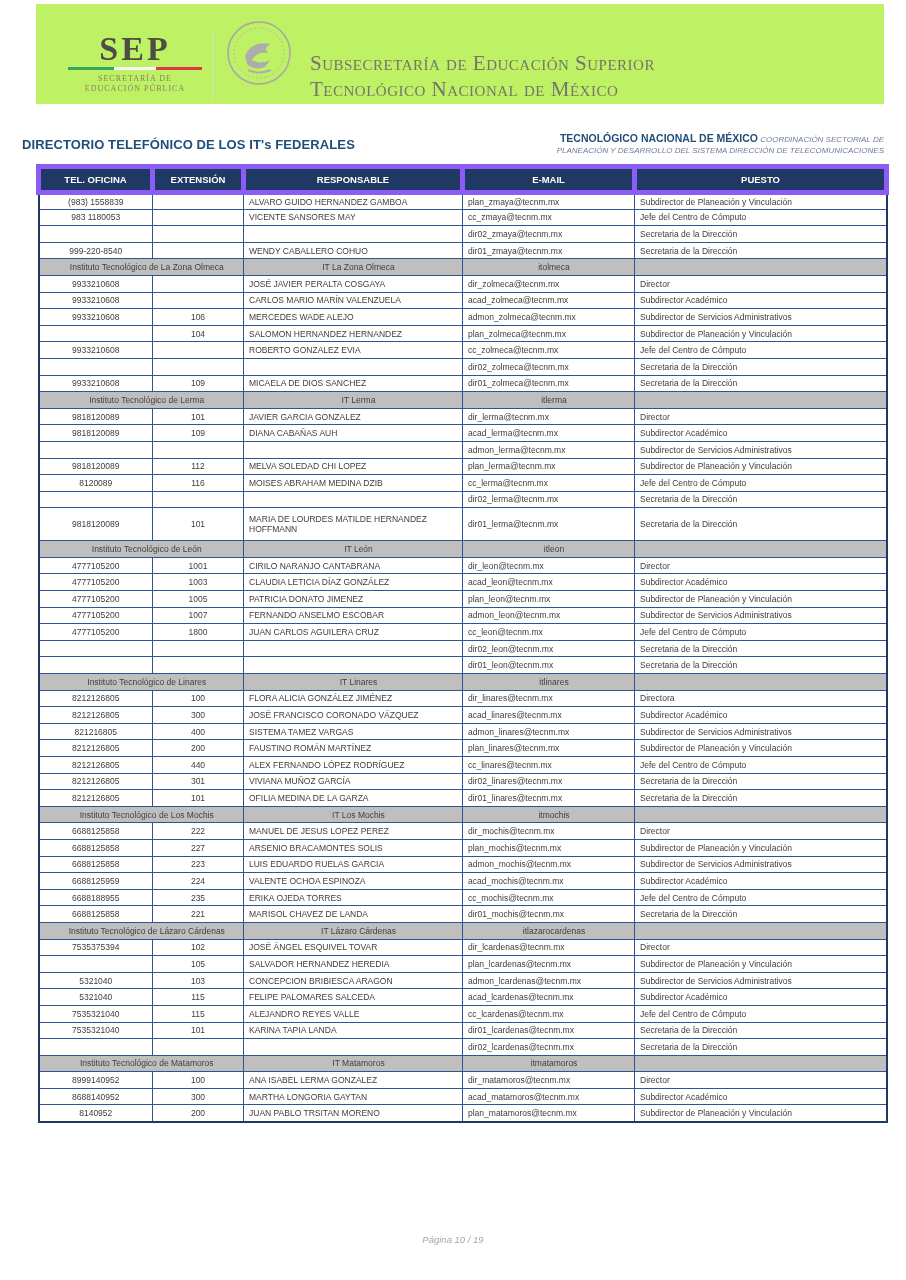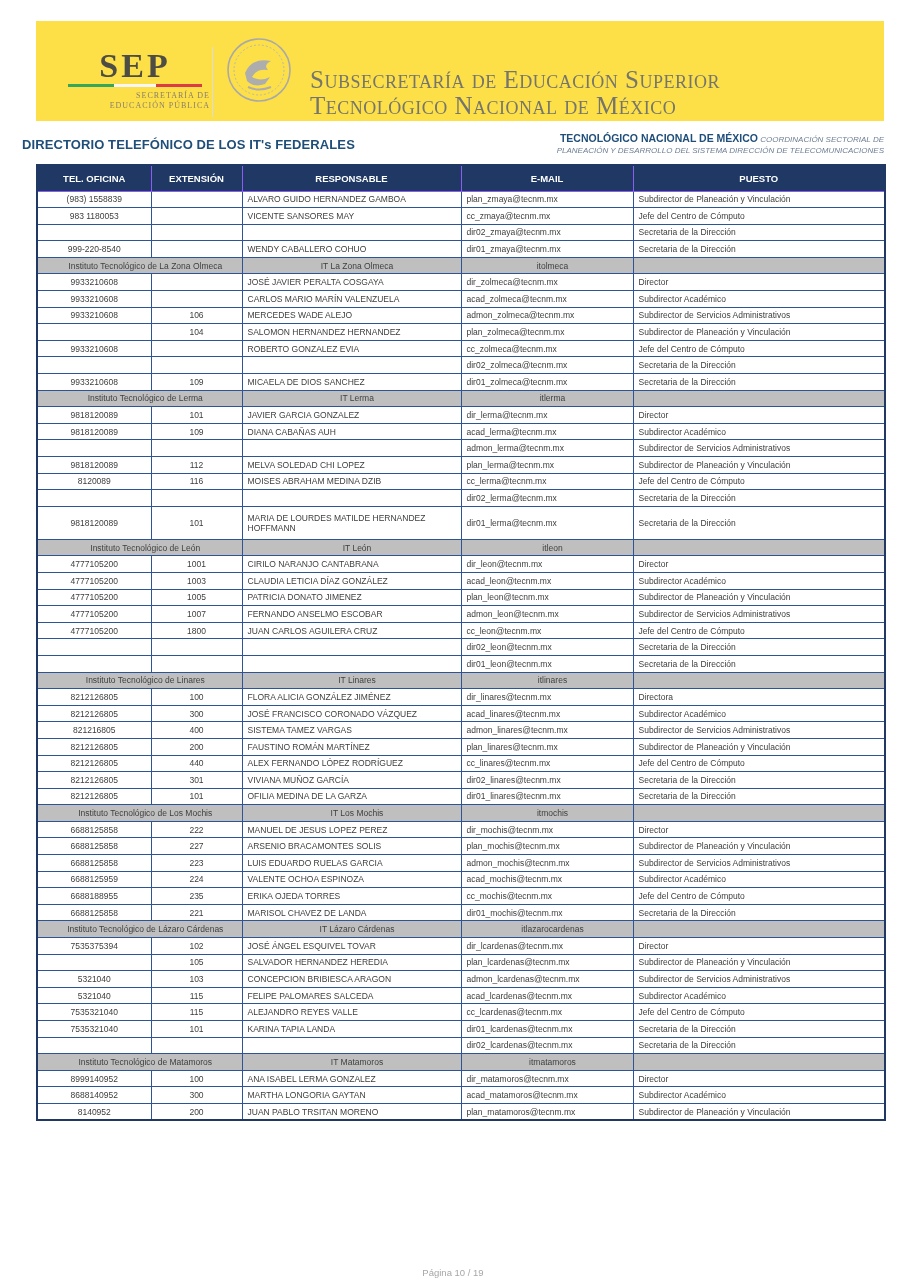--- a/index.html
+++ b/index.html
@@ -3,42 +3,42 @@
 <meta charset="utf-8">
 <style>
   * { margin:0; padding:0; box-sizing:border-box; }
   html,body { background:#ffffff; }
   .page {
     position:relative; width:906px; height:1280px; background:#ffffff;
     font-family:"Liberation Sans", sans-serif; overflow:hidden;
   }
   
   .banner {
-    position:absolute; left:36px; top:21px; width:848px; height:100px;
-    background:#fde047;
+    position:absolute; left:36px; top:4px; width:848px; height:100px;
+    background:#bef264;
   }
   .sep-logo { position:absolute; left:24px; top:30px; width:150px; text-align:center; }
   .sep-acronym {
     font-family:"Liberation Serif", serif; font-size:34px; font-weight:bold;
     color:#4d4d46; letter-spacing:3px; line-height:30px;
   }
   .sep-flagline { display:flex; height:3px; margin:3px 8px 4px 8px; }
   .sep-flagline .green { flex:0 0 34%; background:#35a758; }
   .sep-flagline .white { flex:1; background:#f6f6f6; }
   .sep-flagline .red   { flex:0 0 34%; background:#dd3a47; }
   .sep-caption {
     font-family:"Liberation Serif", serif; font-size:8px; letter-spacing:1px;
-    color:#8a7e6c; line-height:10px; font-variant:small-caps;text-align:right;
+    color:#8a7e6c; line-height:10px; font-variant:small-caps;
   }
   .banner-divider { position:absolute; left:176px; top:26px; width:1px; height:70px; background:#dcdcdc; }
   .seal { position:absolute; left:188px; top:14px; }
   .banner-title {
     position:absolute; left:274px; top:46px;
     font-family:"Liberation Serif", serif; font-variant:small-caps;
-    font-size:25px; line-height:26px; color:#75756d; letter-spacing:0.5px;
+    font-size:21px; line-height:26px; color:#75756d; letter-spacing:0.5px;
     white-space:nowrap;
   }
   
   .subheader-left {
     position:absolute; left:22px; top:137px;
     font-size:13px; font-weight:bold; color:#1f4e79; letter-spacing:0.1px;
   }
   .subheader-right {
     position:absolute; right:22px; top:133px; width:430px;
     text-align:right; font-size:8px; line-height:11px; color:#6d7e95;
@@ -46,36 +46,36 @@
   .subheader-right .tecnm-bold { font-size:10.5px; font-weight:bold; font-style:normal; color:#1f4e79; }
   .subheader-right .coord-italic { font-style:italic; }
   
   .dir-table {
     position:absolute; left:36px; top:164px; width:848px;
     border-collapse:collapse; table-layout:fixed;
     border:2px solid #1f3864;
   }
   .dir-table th {
     background:#1f3864; color:#ffffff; font-weight:bold; font-size:9.5px;
-    height:26px; text-align:center; border:1px solid #8b5cf6; padding:0 2px;
+    height:26px; text-align:center; border:5px solid #8b5cf6; padding:0 2px;
   }
   .dir-table td {
     border:1px solid #2f5496; font-size:8.5px; color:#3d3d3d;
     height:16.6px; padding:0 5px; overflow:hidden; line-height:10px;
   }
   .dir-table tr.tall td { height:33px; }
   .col-tel, .col-ext { text-align:center; }
   .col-resp, .col-email, .col-puesto { text-align:left; }
   tr.section-row td {
     background:#bfbfbf; color:#3f3f3f; text-align:center; font-size:8.5px;padding-left:16px;
   }
   
   .footer-page {
     position:absolute; left:0; top:1234px; width:906px; text-align:center;
-    font-size:9.5px; color:#a6a6a6;margin-top:33px;
+    font-size:9.5px; font-style:italic; color:#a6a6a6;
   }
 </style>
 </head>
 <body>
 
 <div class="page">
 
   <div class="banner">
     <div class="sep-logo">
       <div class="sep-acronym">SEP</div>

